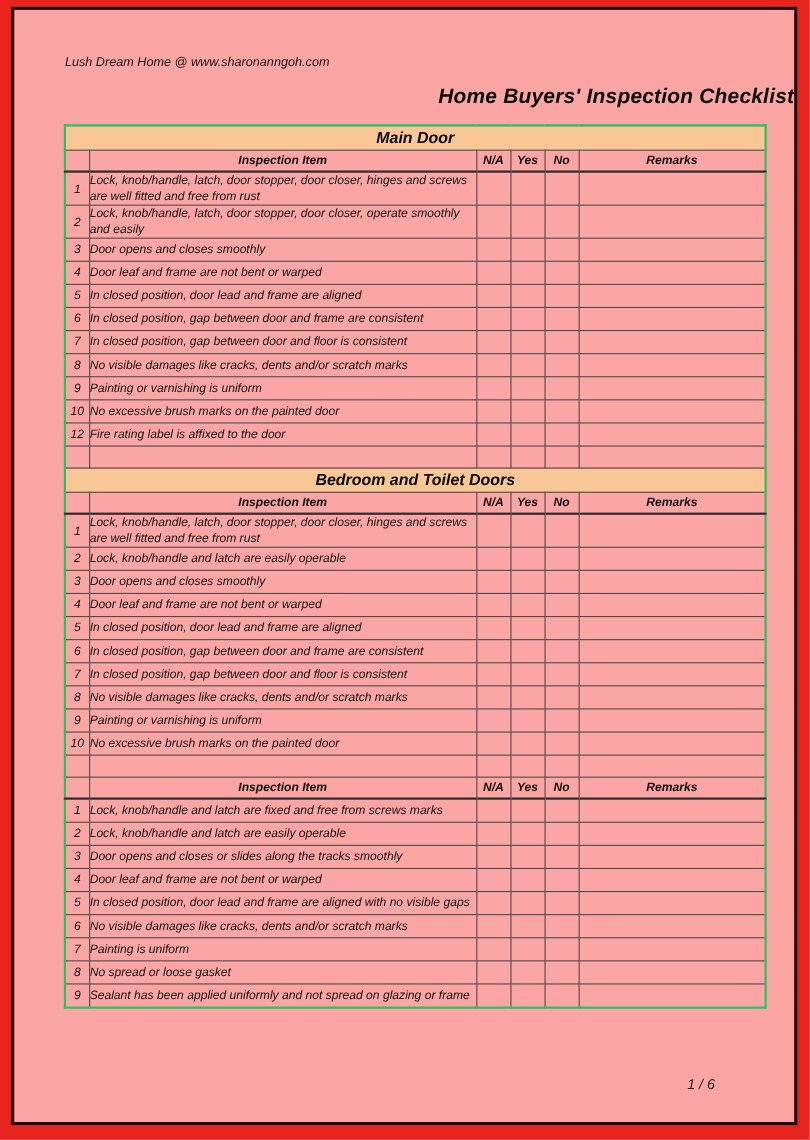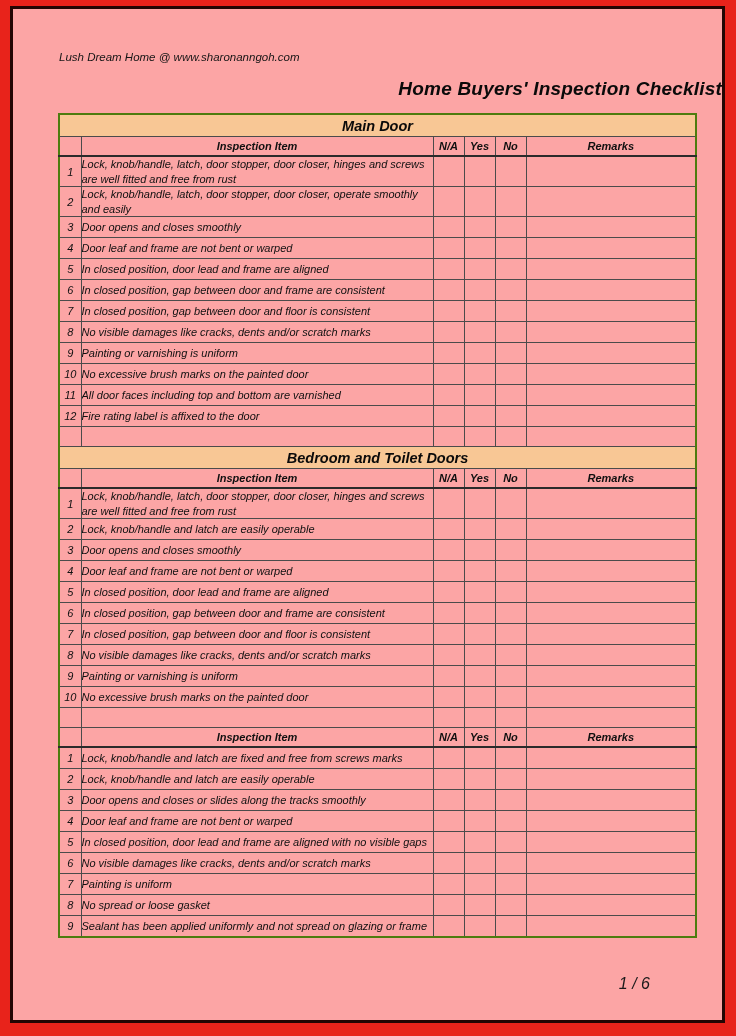--- a/index.html
+++ b/index.html
@@ -29,21 +29,21 @@
     font-weight: bold;
     color: #0a0a0a;
     margin-top: 15px;
     letter-spacing: 0.2px;
   }
   table.checklist {
     border-collapse: collapse;
     table-layout: fixed;
     width: 637px;
     margin: 13px 0 0 45px;
-    border: 2px solid #4d7c0f;
+    border: 2px solid #22c55e;
     font-size: 11px;
     color: #101010;
   }
   table.checklist td {
     border: 1px solid #4b4b4b;
     padding: 0;
     overflow: hidden;
     vertical-align: middle;
   }
   td.sec-title, td.sec-empty {
@@ -65,21 +65,21 @@
   }
   td.item-head { text-align: center; padding: 1px 4px; }
   td.c-head { text-align: center; margin-left: 48px; }
   td.num-cell { text-align: center; height: 20px; }
   td.item-cell { text-align: left; padding: 2px 5px; line-height: 1.32; height: 20px; }
   tr.blank td { height: 19px; }
   .footer-page {
     position: absolute;
     bottom: 27px;
     right: 72px;
-    font-size: 16px;
+    font-size: 13px;
     color: #1a1a1a;
   }
 </style>
 </head>
 <body>
 
 <div class="page">
   <div class="site-line">Lush Dream Home @ www.sharonanngoh.com</div>
   <div class="doc-title">Home Buyers' Inspection Checklist</div>
 
@@ -178,28 +178,20 @@
         </tr>
         <tr>
           <td class="num-cell">10</td>
           <td class="item-cell">No excessive brush marks on the painted door</td>
           <td></td>
           <td></td>
           <td></td>
           <td></td>
         </tr>
         <tr>
-          <td class="num-cell">11</td>
-          <td class="item-cell">All door faces including top and bottom are varnished</td>
-          <td></td>
-          <td></td>
-          <td></td>
-          <td></td>
-        </tr>
-        <tr>
           <td class="num-cell">12</td>
           <td class="item-cell">Fire rating label is affixed to the door</td>
           <td></td>
           <td></td>
           <td></td>
           <td></td>
         </tr>
         <tr class="blank">
           <td></td>
           <td></td>

